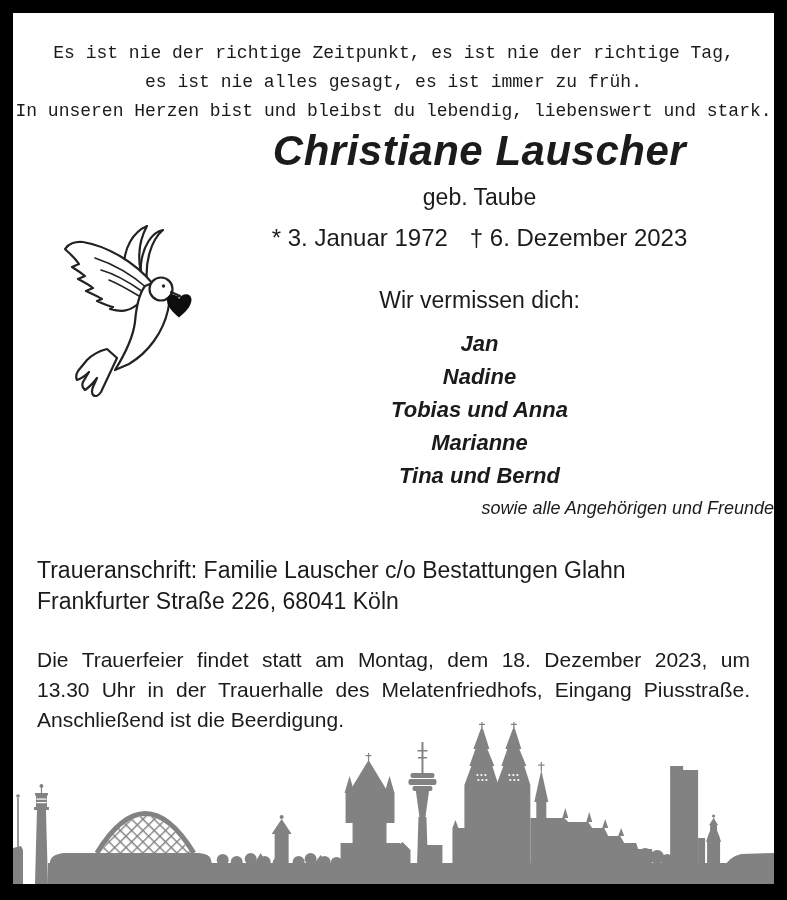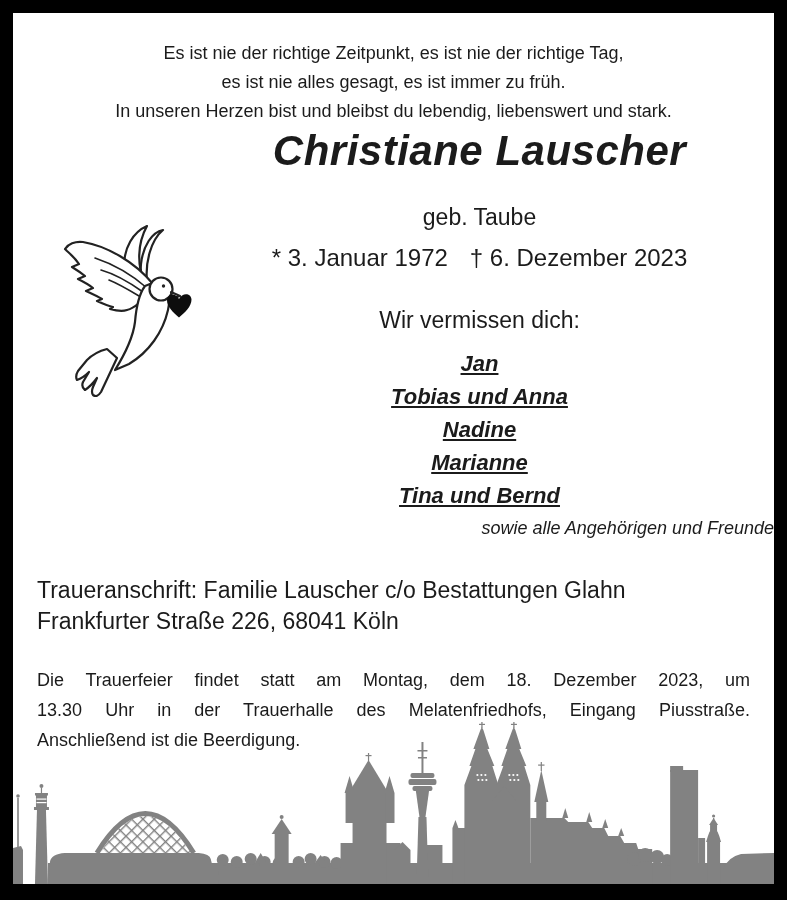--- a/index.html
+++ b/index.html
@@ -13,46 +13,46 @@
   .sheet {
     position:relative;
     margin:13px 13px 16px 13px;
     width:761px; height:871px;
     background:#ffffff;
     overflow:hidden;
   }
   .verse {
     padding-top:26px;
     text-align:center;
-    font-size:18px; line-height:29px;
+    font-size:18px; line-height:29px;font-family:Liberation Mono, monospace;
   }
   .memorial {
     padding-left:172px;
     text-align:center;
   }
   .name {
     font-size:42px; line-height:50px;
     font-weight:bold; font-style:italic;
     letter-spacing:0.5px;
   }
-  .maiden { margin-top:28px; font-size:23px; line-height:27px; }
+  .maiden { margin-top:8px; font-size:23px; line-height:27px; }
   .dates  { margin-top:12px; font-size:24px; line-height:30px; }
   .dates .sep { display:inline-block; width:22px; }
   .miss-intro { margin-top:32px; font-size:23px; line-height:30px; }
   .mourner-list { margin-top:12px; }
-  .mourner { font-size:22px; line-height:33px; font-weight:bold; font-style:italic;text-decoration:underline; }
+  .mourner { font-size:22px; line-height:33px; font-weight:bold; font-style:italic; }
   .miss-outro { font-size:18px; line-height:33px; font-style:italic;text-align:right; }
   .address {
     margin:30px 24px 0 24px;
     font-size:23px; line-height:31px;
   }
   .funeral {
     margin:28px 24px 0 24px;
     width:713px;
-    font-size:18px; line-height:30px;
+    font-size:21px; line-height:30px;
   }
   .funeral .just { text-align:justify; text-align-last:justify; -moz-text-align-last:justify; }
   .dove {
     position:absolute; left:42px; top:209px;
     width:150px; height:175px;
   }
   .skyline {
     position:absolute; left:0; bottom:0;
     width:761px; height:162px;
     display:block;
@@ -69,22 +69,22 @@
     <div>In unseren Herzen bist und bleibst du lebendig, liebenswert und stark.</div>
   </div>
 
   <div class="memorial">
     <div class="name">Christiane Lauscher</div>
     <div class="maiden">geb. Taube</div>
     <div class="dates"><span>* 3. Januar 1972</span><span class="sep"></span><span>† 6. Dezember 2023</span></div>
     <div class="miss-intro">Wir vermissen dich:</div>
     <div class="mourner-list">
       <div class="mourner">Jan</div>
+      <div class="mourner">Nadine</div>
       <div class="mourner">Tobias und Anna</div>
-      <div class="mourner">Nadine</div>
       <div class="mourner">Marianne</div>
       <div class="mourner">Tina und Bernd</div>
     </div>
     <div class="miss-outro">sowie alle Angehörigen und Freunde</div>
   </div>
 
   <div class="address">
     <div>Traueranschrift: Familie Lauscher c/o Bestattungen Glahn</div>
     <div>Frankfurter Straße 226, 68041 Köln</div>
   </div>

